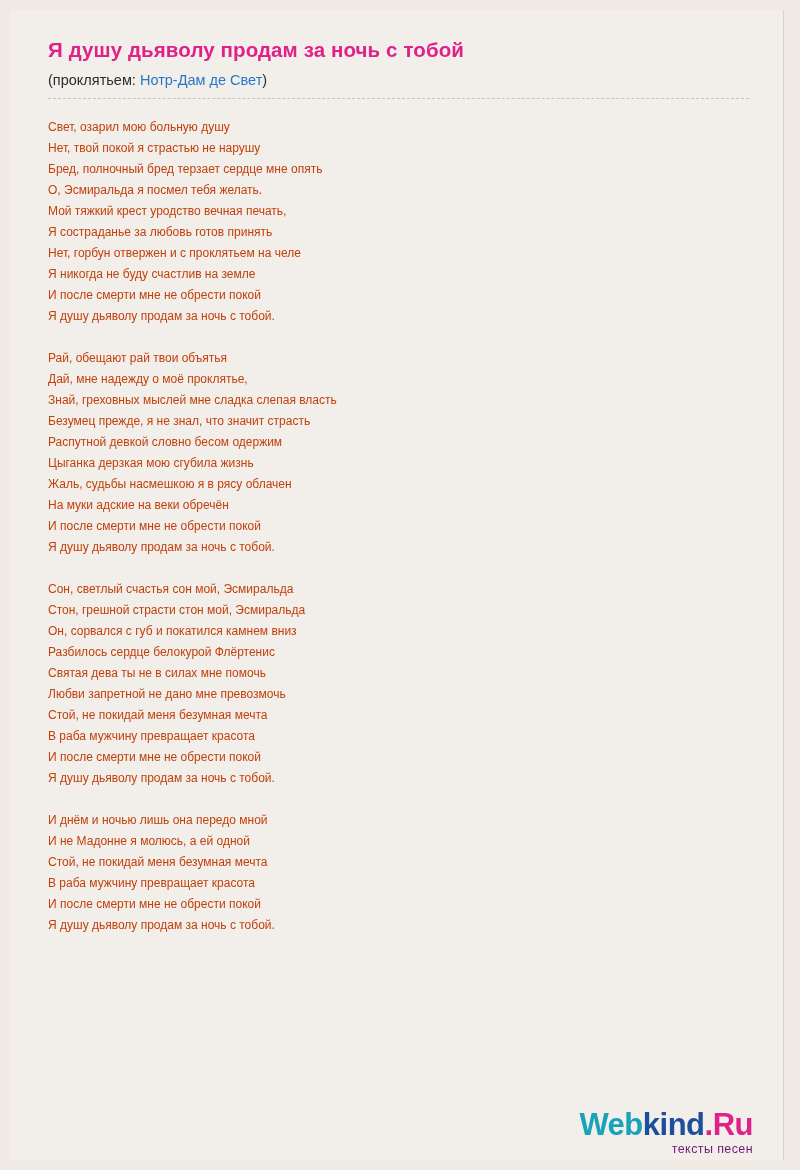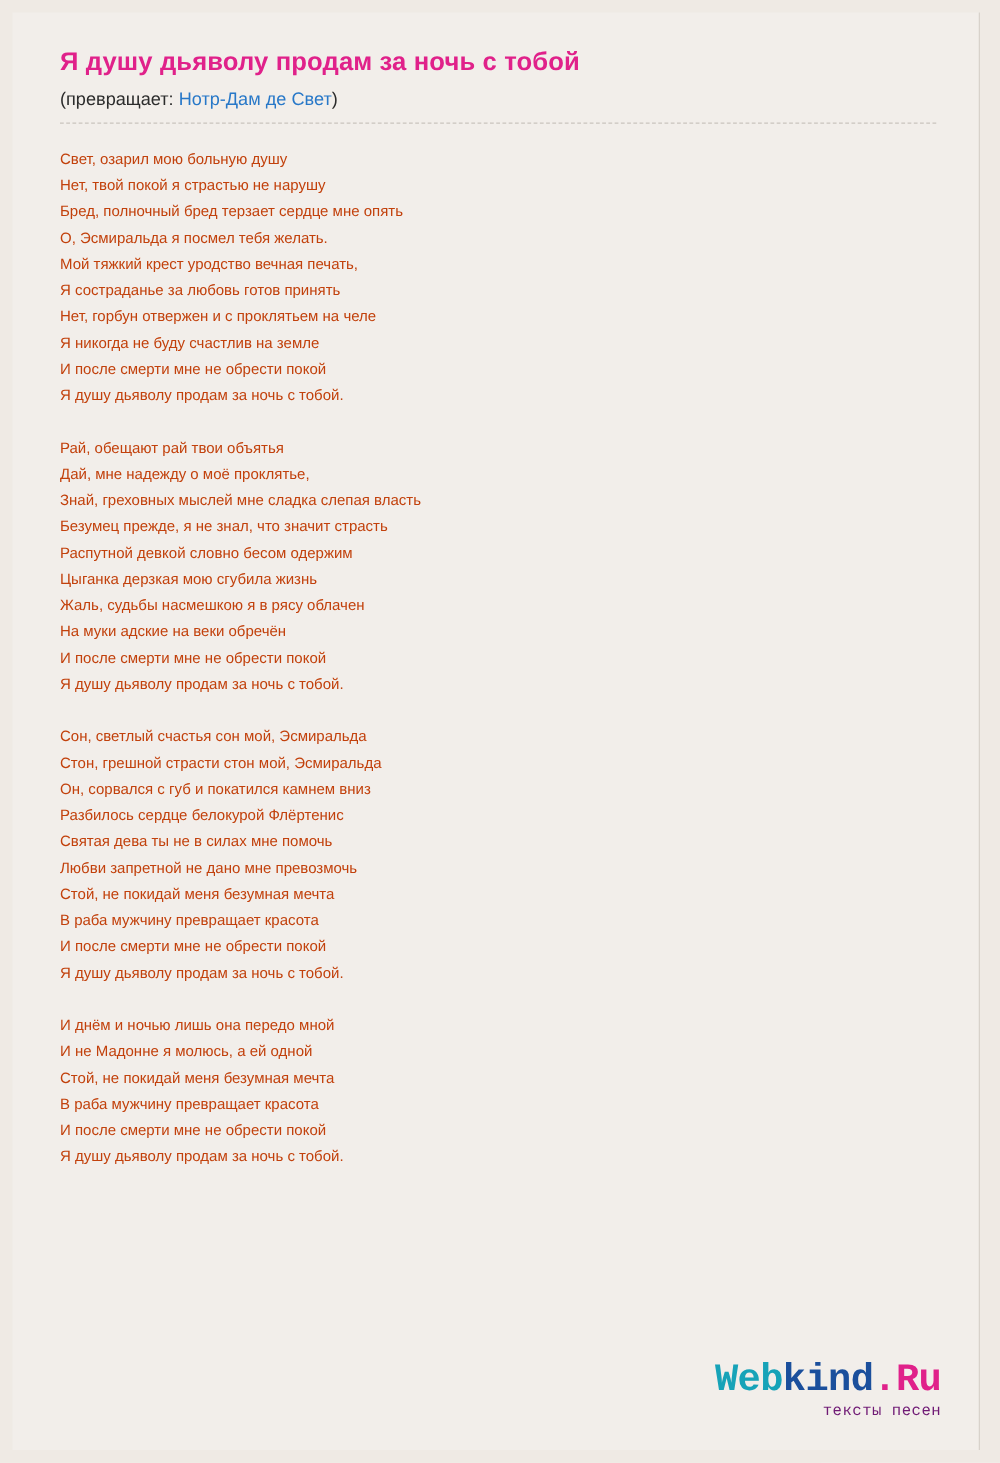--- a/index.html
+++ b/index.html
@@ -52,24 +52,23 @@
   .lyrics {
     font-size: 12px;
     line-height: 21px;
     color: #c2410c;
     white-space: pre-wrap;
     word-wrap: break-word;
   }
   .watermark {
     position: absolute;
     right: 30px;
-    bottom: 24px;
+    bottom: 4px;
     text-align: right;
     user-select: none;
-    font-family: Liberation Mono, monospace;
   }
   .wm-main {
     font-size: 31px;
     font-weight: bold;
     letter-spacing: -0.5px;
     line-height: 1;
   }
   .wm-web {
     color: #17a3b8;
   }
@@ -91,21 +90,21 @@
 </style>
 </head>
 <body>
 
 <div class="page">
   <div class="sheet">
 
     <h1 class="song-title">Я душу дьяволу продам за ночь с тобой</h1>
 
     <div class="performer-line">
-      <span>(превращает: </span><a href="#">Нотр-Дам де Свет</a><span>)</span>
+      <span>(проклятьем: </span><a href="#">Нотр-Дам де Свет</a><span>)</span>
     </div>
 
     <div class="lyrics">Свет, озарил мою больную душу
 Нет, твой покой я страстью не нарушу
 Бред, полночный бред терзает сердце мне опять
 О, Эсмиральда я посмел тебя желать.
 Мой тяжкий крест уродство вечная печать,
 Я сострaданье за любовь готов принять
 Нет, горбун отвержен и с проклятьем на челе
 Я никогда не буду счастлив на земле

